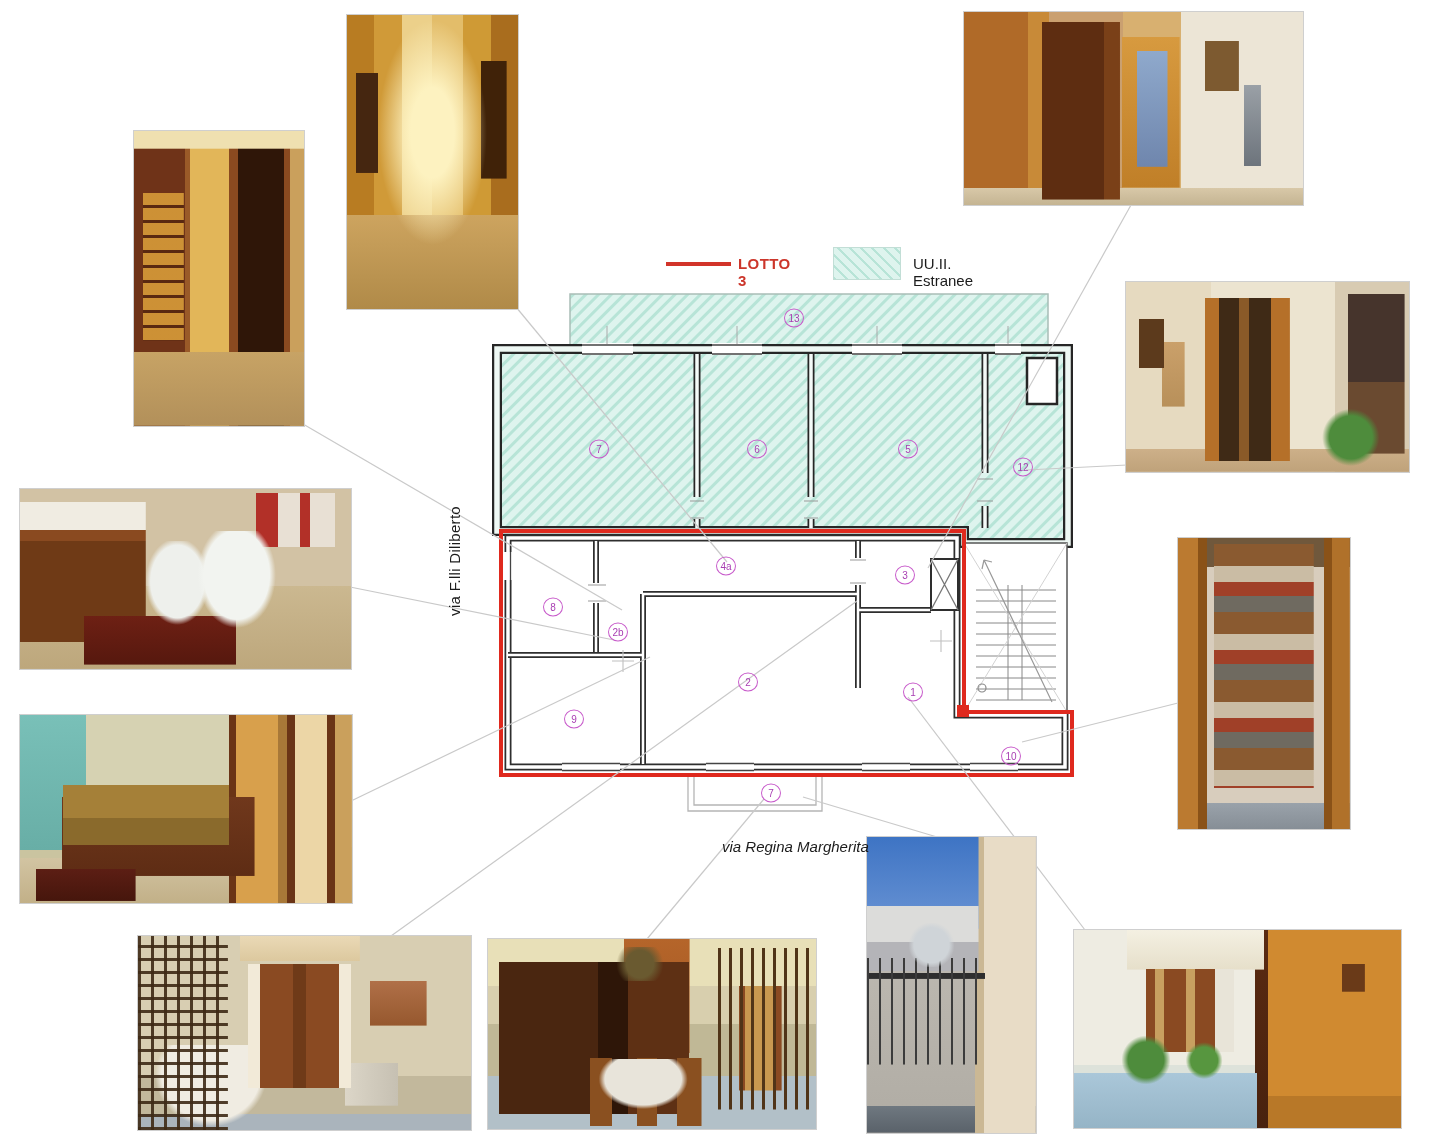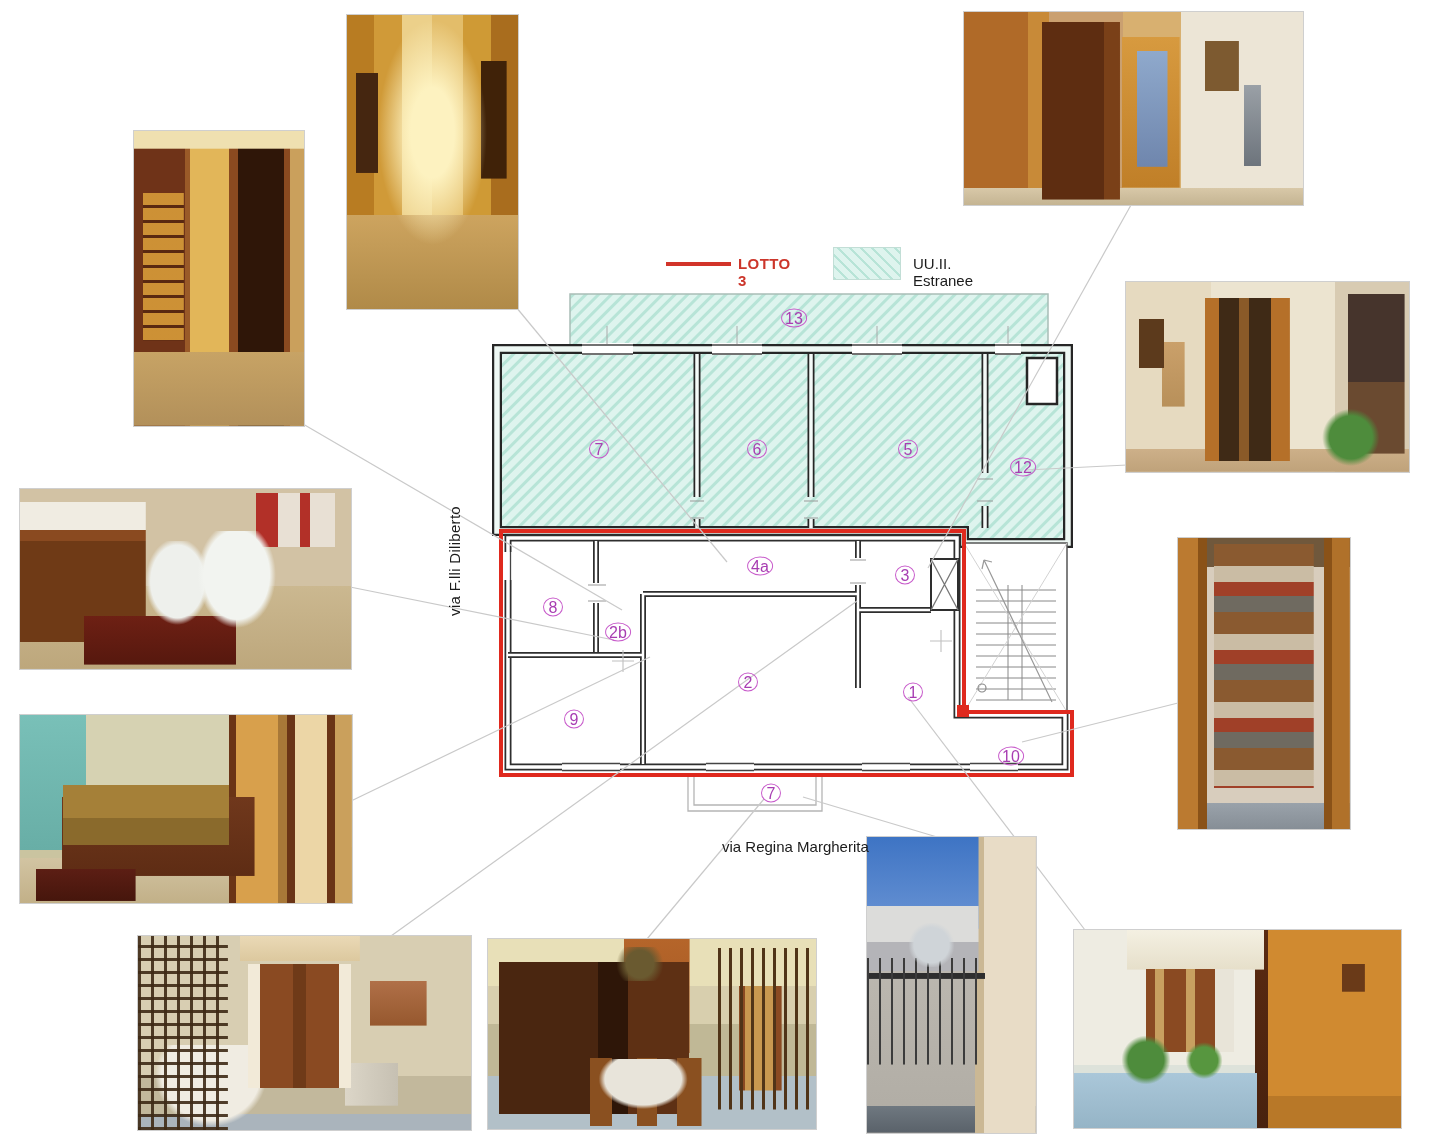--- a/index.html
+++ b/index.html
@@ -129,23 +129,23 @@
     background-size:22% 28%,16% 22%,27% 42%,42% 20%,56% 28%,7% 14%,4% 100%,41% 100%,100% 100%;}
   
   .legend{position:absolute;left:0;top:0;z-index:3;}
   .legend-line{position:absolute;left:666px;top:262px;width:65px;height:4px;background:#d2342a;}
   .legend-lotto{position:absolute;left:738px;top:255px;font-size:15px;font-weight:600;color:#cc362b;letter-spacing:.4px;}
   .legend-swatch{position:absolute;left:833px;top:247px;width:66px;height:31px;
      background:repeating-linear-gradient(45deg,#b7e4d7 0 2px,#def4ee 2px 8px);border:1px solid #c2ded6;}
   .legend-estranee{position:absolute;left:889px;top:255px;font-size:15px;color:#1b1b1b;margin-left:24px;}
   .street-left{position:absolute;left:446px;top:487px;height:148px;display:flex;align-items:center;z-index:3;}
   .street-left span{writing-mode:vertical-rl;transform:rotate(180deg);font-size:15px;color:#1b1b1b;letter-spacing:.3px;}
-  .street-bottom{position:absolute;left:722px;top:838px;font-size:15px;color:#1b1b1b;z-index:3;}
+  .street-bottom{position:absolute;left:722px;top:838px;font-size:15px;color:#1b1b1b;z-index:3;font-style:italic;}
   .badge{position:absolute;z-index:3;transform:translate(-50%,-50%);min-width:12px;height:16px;padding:1px 3px 0 3px;
-     border:1.4px solid #c85ccb;border-radius:50%;color:#a83db2;font-size:16px;line-height:16px;text-align:center;}
+     border:1.4px solid #c85ccb;border-radius:50%;color:#a83db2;font-size:10px;line-height:16px;text-align:center;}
 </style>
 </head>
 <body>
 
 <div class="canvas">
 
   <svg class="plan-svg" width="1452" height="1135" viewBox="0 0 1452 1135" aria-hidden="true">
     <defs>
       <pattern id="hatch" patternUnits="userSpaceOnUse" width="9" height="9" patternTransform="rotate(45)">
         <rect width="9" height="9" fill="#def4ee"></rect>
@@ -231,21 +231,21 @@
   </div>
 
   <div class="street-left">
     <span>via F.lli Diliberto</span>
   </div>
   <div class="street-bottom">via Regina Margherita</div>
 
   <span class="badge" style="left:913px;top:692px">1</span>
   <span class="badge" style="left:748px;top:682px">2</span>
   <span class="badge" style="left:905px;top:575px">3</span>
-  <span class="badge" style="left:760px;top:566px">4a</span>
+  <span class="badge" style="left:726px;top:566px">4a</span>
   <span class="badge" style="left:618px;top:632px">2b</span>
   <span class="badge" style="left:908px;top:449px">5</span>
   <span class="badge" style="left:757px;top:449px">6</span>
   <span class="badge" style="left:599px;top:449px">7</span>
   <span class="badge" style="left:553px;top:607px">8</span>
   <span class="badge" style="left:574px;top:719px">9</span>
   <span class="badge" style="left:1011px;top:756px">10</span>
   <span class="badge" style="left:1023px;top:467px">12</span>
   <span class="badge" style="left:771px;top:793px">7</span>
   <span class="badge" style="left:794px;top:318px">13</span>

